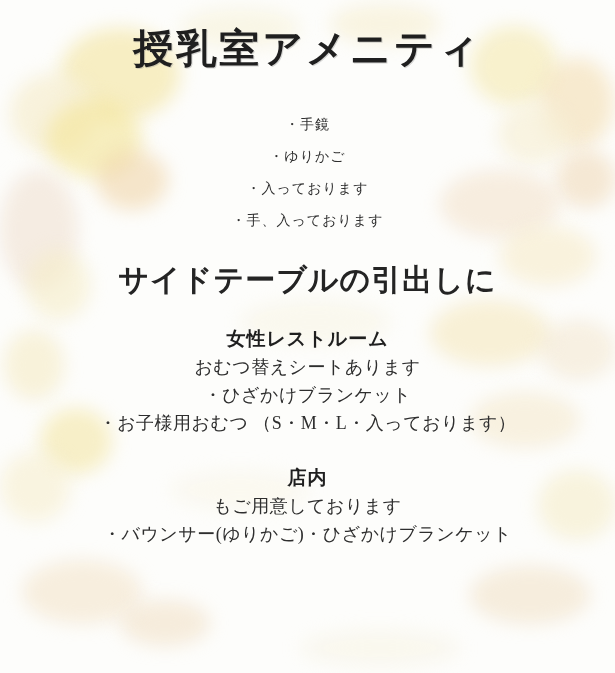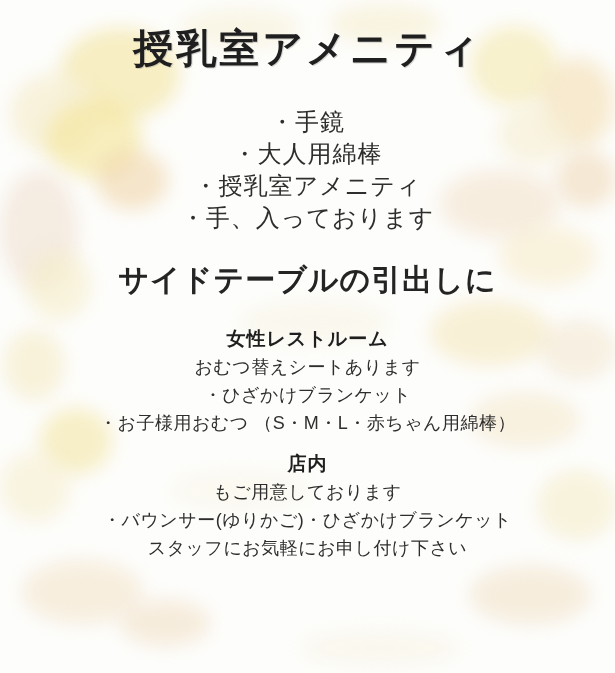--- a/index.html
+++ b/index.html
@@ -53,22 +53,22 @@
     font-weight: bold;
     letter-spacing: 3px;
     color: #1f1f1f;
     line-height: 1.1;
     text-shadow: 1px 1px 0 rgba(140,140,140,0.35);
   }
   .amenity-list {
     margin-top: 24px;
   }
   .amenity-item {
-    font-family: Liberation Mono, monospace;
-    font-size: 24px;
+    font-family: Liberation Sans, sans-serif;
+    font-size: 14px;
     line-height: 32px;
     color: #2e2e2e;
     letter-spacing: 1px;
   }
   .note {
     margin-top: 26px;
   }
   .note-line {
     font-family: "DejaVu Sans", sans-serif;
     font-size: 30px;
@@ -82,28 +82,28 @@
   }
   .section-heading {
     font-family: "DejaVu Sans", sans-serif;
     font-size: 19px;
     font-weight: bold;
     line-height: 29px;
     color: #1f1f1f;
     letter-spacing: 1px;
   }
   .section-line {
-    font-family: Liberation Sans, sans-serif;
+    font-family: Liberation Serif, serif;
     font-size: 18px;
     line-height: 28px;
     color: #2e2e2e;
     letter-spacing: 0.5px;
   }
   .section.store {
-    margin-top: 12px;
+    margin-top: 26px;
   }
 </style>
 </head>
 <body>
 
 <div id="poster">
 
   <div id="blobs">
     <div class="blob" style="left:60px;  top:28px;  width:120px; height:92px;  background:rgba(244,232,176,0.75);"></div>
     <div class="blob" style="left:10px;  top:74px;  width:86px;  height:80px;  background:rgba(247,240,214,0.85);"></div>
@@ -137,37 +137,36 @@
   </div>
 
   <div id="content">
 
     <div class="title-wrap">
       <div class="title">授乳室アメニティ</div>
     </div>
 
     <div class="amenity-list">
       <div class="amenity-item">・手鏡</div>
-      <div class="amenity-item">・大人用綿棒</div>
-      <div class="amenity-item">・授乳室アメニティ</div>
+      <div class="amenity-item">・ゆりかご</div>
+      <div class="amenity-item">・入っております</div>
       <div class="amenity-item">・手、入っております</div>
     </div>
 
     <div class="note">
       <div class="note-line">サイドテーブルの引出しに</div>
     </div>
 
     <div class="section restroom">
       <div class="section-heading">女性レストルーム</div>
       <div class="section-line">おむつ替えシートあります</div>
       <div class="section-line">・ひざかけブランケット</div>
-      <div class="section-line">・お子様用おむつ （S・M・L・赤ちゃん用綿棒）</div>
+      <div class="section-line">・お子様用おむつ （S・M・L・入っております）</div>
     </div>
 
     <div class="section store">
       <div class="section-heading">店内</div>
       <div class="section-line">もご用意しております</div>
       <div class="section-line">・バウンサー(ゆりかご)・ひざかけブランケット</div>
-      <div class="section-line">スタッフにお気軽にお申し付け下さい</div>
     </div>
 
   </div>
 </div>
 
 </body></html>

